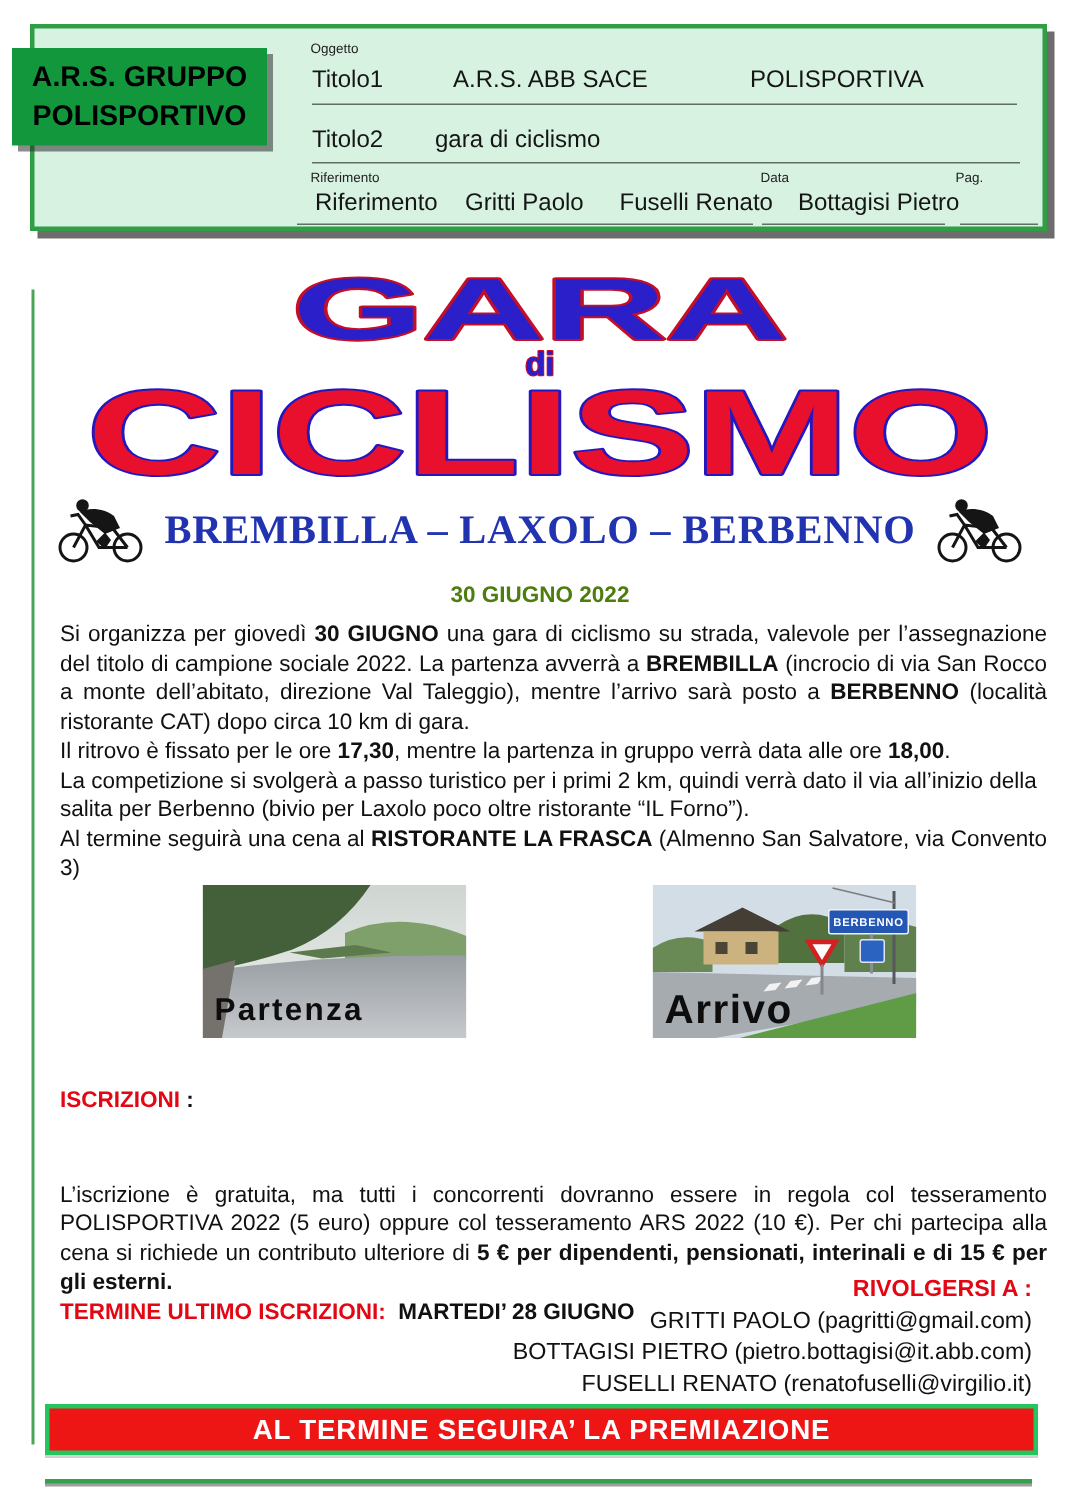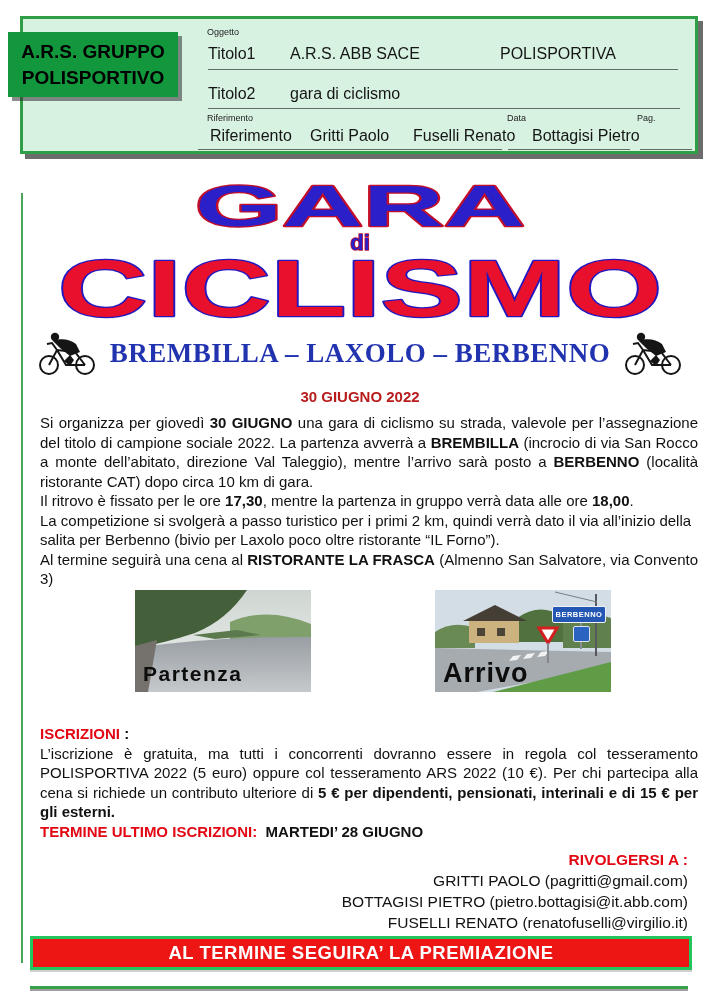--- a/index.html
+++ b/index.html
@@ -28,21 +28,21 @@
 
   
   .wordart{position:absolute;left:20px;top:176px;}
 
   
   .route{position:absolute;left:0;top:330px;width:720px;display:flex;
          align-items:center;justify-content:center;gap:12px;}
   .route-text{font-family:"Liberation Serif",serif;font-weight:bold;font-size:27px;
               color:#2233b0;letter-spacing:.5px;white-space:nowrap;}
   .event-date{position:absolute;left:0;top:388px;width:720px;text-align:center;
-              font-weight:bold;font-size:15px;color:#b91c1c;}
+              font-weight:bold;font-size:15px;color:#4d7c0f;}
 
   
   .bodytxt{position:absolute;left:40px;top:413px;width:658px;font-size:15px;line-height:19.5px;}
   .bodytxt p{margin:0;text-align:justify;}
   .bodytxt p.nj{text-align:left;}
 
   
   .photo{position:absolute;top:590px;width:176px;height:102px;overflow:hidden;}
   .photo svg{display:block;width:100%;height:100%;}
   #ph1{left:135px;} #ph2{left:435px;}
@@ -51,21 +51,21 @@
   #ph2 .plabel{font-size:27px;letter-spacing:1px;bottom:3px;}
   .bsign{position:absolute;right:5px;top:16px;width:52px;height:15px;background:#2456b4;
          border:1px solid #eef2f6;border-radius:2px;color:#fff;font-size:7.5px;font-weight:bold;
          letter-spacing:.5px;display:flex;align-items:center;justify-content:center;}
   .bsign2{position:absolute;right:21px;top:36px;width:15px;height:14px;background:#2b63c0;
           border:1px solid #dfe5ee;border-radius:2px;}
   .spole{position:absolute;right:29px;top:33px;width:2px;height:26px;background:#8a8f93;}
 
   
   .iscr{position:absolute;left:40px;top:724px;width:658px;font-size:15px;line-height:19.5px;}
-  .iscr .par{text-align:justify;}
+  .iscr .par{text-align:justify;margin-top:43px;}
 
   
   .anffas{position:absolute;left:45px;top:846px;width:190px;height:80px;}
   .embl{position:absolute;left:0;top:0;width:24px;height:24px;border:2px solid #c9a455;
         border-radius:50%;color:#c9a455;font-size:12px;font-weight:bold;font-style:italic;
         display:flex;align-items:center;justify-content:center;background:#fff;}
   .aname{position:absolute;left:16px;top:12px;font-size:37px;font-weight:bold;font-style:italic;
          color:#1d4f9e;letter-spacing:1px;line-height:1;}
   .areg{font-size:10px;vertical-align:18px;letter-spacing:0;}
   .acity{position:absolute;left:38px;top:53px;font-size:11.5px;font-weight:bold;color:#b43b36;
@@ -84,21 +84,21 @@
 
 <div class="page">
 
   <div class="hdr"></div>
   <div class="org">
     <span>A.R.S. GRUPPO</span>
     <span>POLISPORTIVO</span>
   </div>
   <span class="fs" style="left:207px;top:27px">Oggetto</span>
   <span class="f" style="left:208px;top:45px">Titolo1</span>
-  <span class="f" style="left:290px;top:45px">A.R.S. ABB SACE</span>
+  <span class="f" style="left:302px;top:45px">A.R.S. ABB SACE</span>
   <span class="f" style="left:500px;top:45px">POLISPORTIVA</span>
   <div class="ln" style="left:208px;top:69px;width:470px"></div>
   <span class="f" style="left:208px;top:85px">Titolo2</span>
   <span class="f" style="left:290px;top:85px">gara di ciclismo</span>
   <div class="ln" style="left:208px;top:108px;width:472px"></div>
   <span class="fs" style="left:207px;top:113px">Riferimento</span>
   <span class="fs" style="left:507px;top:113px">Data</span>
   <span class="fs" style="left:637px;top:113px">Pag.</span>
   <span class="fn" style="left:210px;top:127px">Riferimento</span>
   <span class="fn" style="left:310px;top:127px">Gritti Paolo</span>

